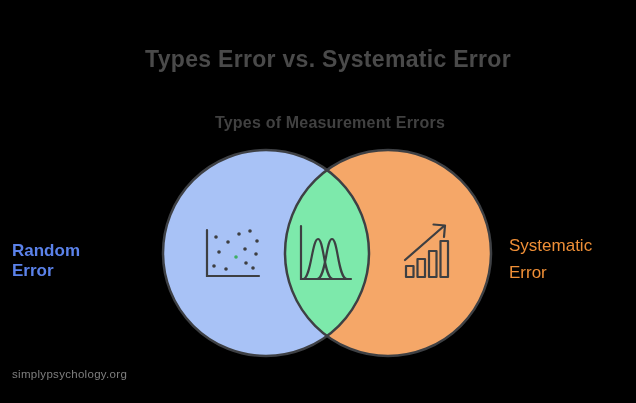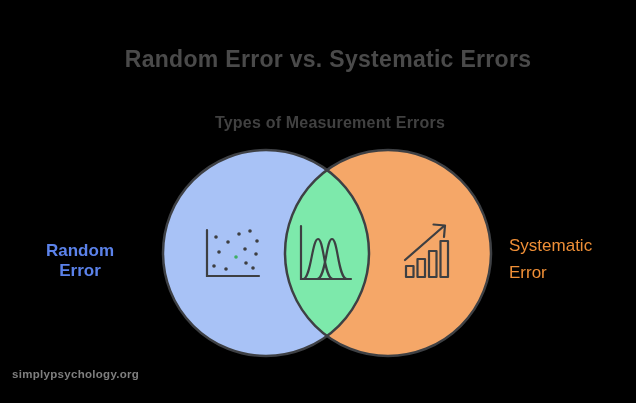--- a/index.html
+++ b/index.html
@@ -14,41 +14,41 @@
     text-align: center; font-size: 23px; font-weight: 700;
     color: var(--title, #4a4a4a); letter-spacing: 0.3px;
   }
   .subtitle {
     position: absolute; left: 22px; top: 114px; width: 616px;
     text-align: center; font-size: 16px; font-weight: 700;
     color: var(--subtitle, #414141); letter-spacing: 0.2px;
   }
   .venn-svg { position: absolute; left: 0; top: 0; }
   .label-left {
-    position: absolute; left: 24px; top: 241px; width: 112px;
-    text-align: center; font-size: 17px; font-weight: 700;
+    position: absolute; left: 12px; top: 241px; width: 112px;
+    text-align: left; font-size: 17px; font-weight: 700;
     color: var(--left-label, #5b82ea);
   }
   .label-right {
     position: absolute; left: 509px; top: 232px; width: 100px;
     text-align: left; font-size: 17px; font-weight: 400; line-height: 27px;
     color: var(--right-label, #ef8f37);
   }
   .watermark {
     position: absolute; left: 12px; top: 368px;
-    font-size: 11.5px; font-weight: 700; letter-spacing: 0.3px;
+    font-size: 11.5px; font-weight: 400; letter-spacing: 0.3px;
     color: var(--watermark, #7f7f7f);
   }
 </style>
 </head>
 <body style="--background: #000000; --left-circle-fill: #a8c2f6; --right-circle-fill: #f5a768; --overlap-fill: #7de9ab; --outline: #3e4044; --icon-stroke: #3d3f42; --left-label: #5b82ea; --right-label: #ef8f37; --title: #4a4a4a; --subtitle: #414141; --watermark: #7f7f7f; --scatter-highlight-dot: #3fae63;">
 
 <div class="stage">
 
-  <div class="title">Random Error vs. Systematic Errors</div>
+  <div class="title">Types Error vs. Systematic Error</div>
 
   <div class="subtitle">Types of Measurement Errors</div>
 
   <svg class="venn-svg" width="636" height="403" viewBox="0 0 636 403">
     <defs>
       <clipPath id="clip-left-circle">
         <circle cx="266" cy="253" r="103"></circle>
       </clipPath>
     </defs>
 

